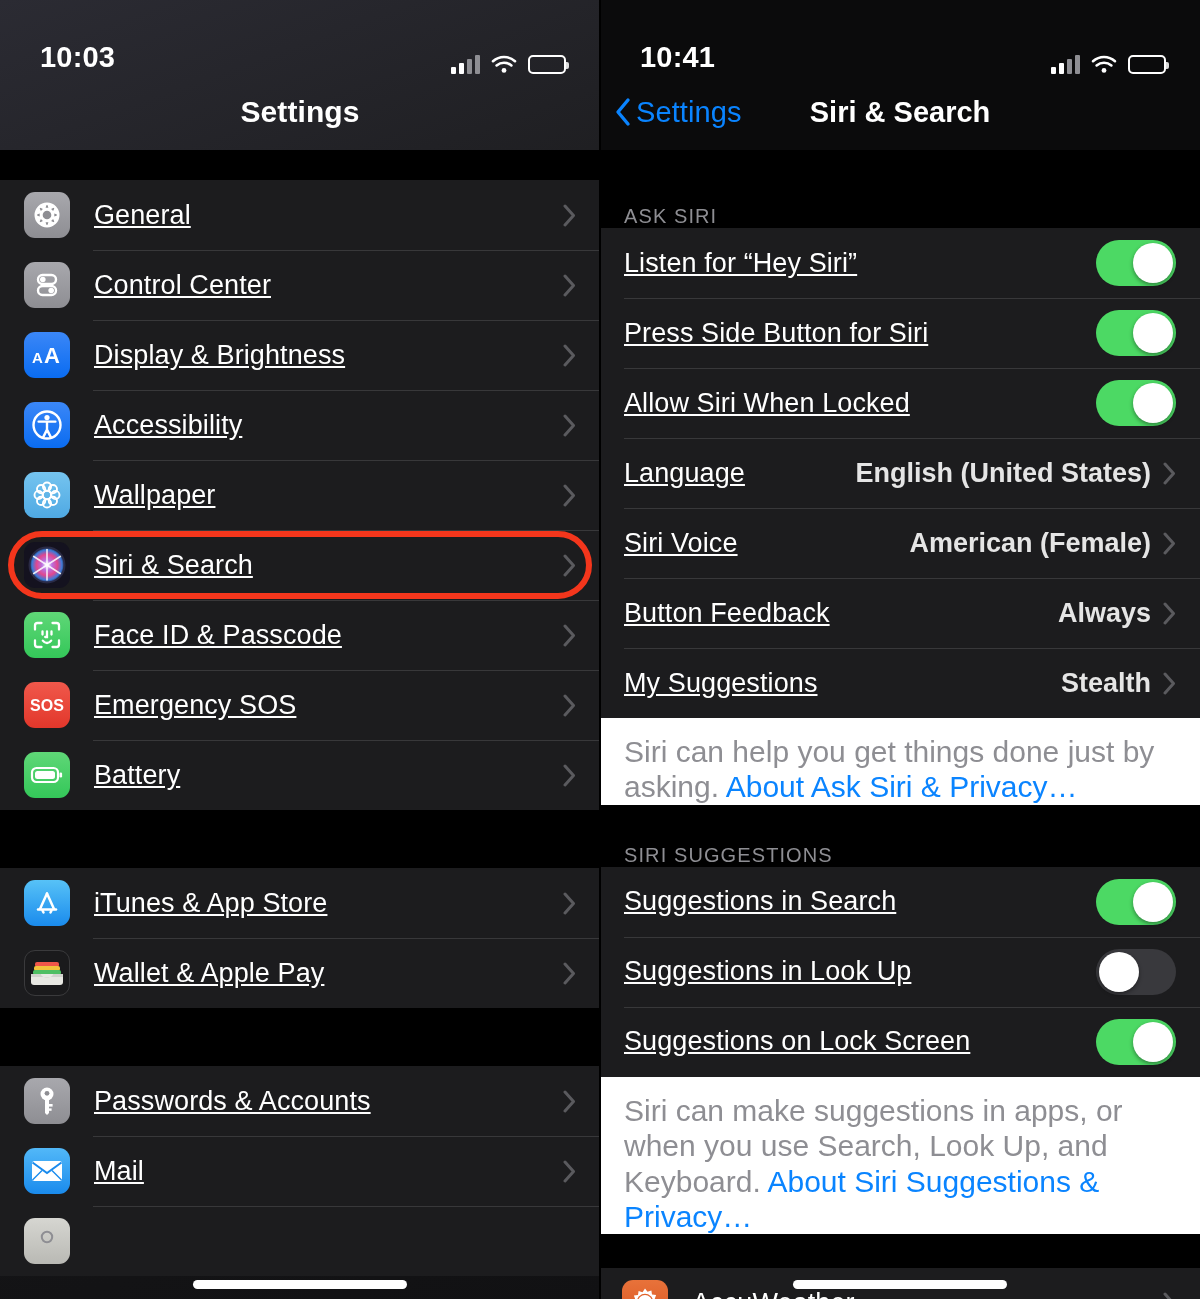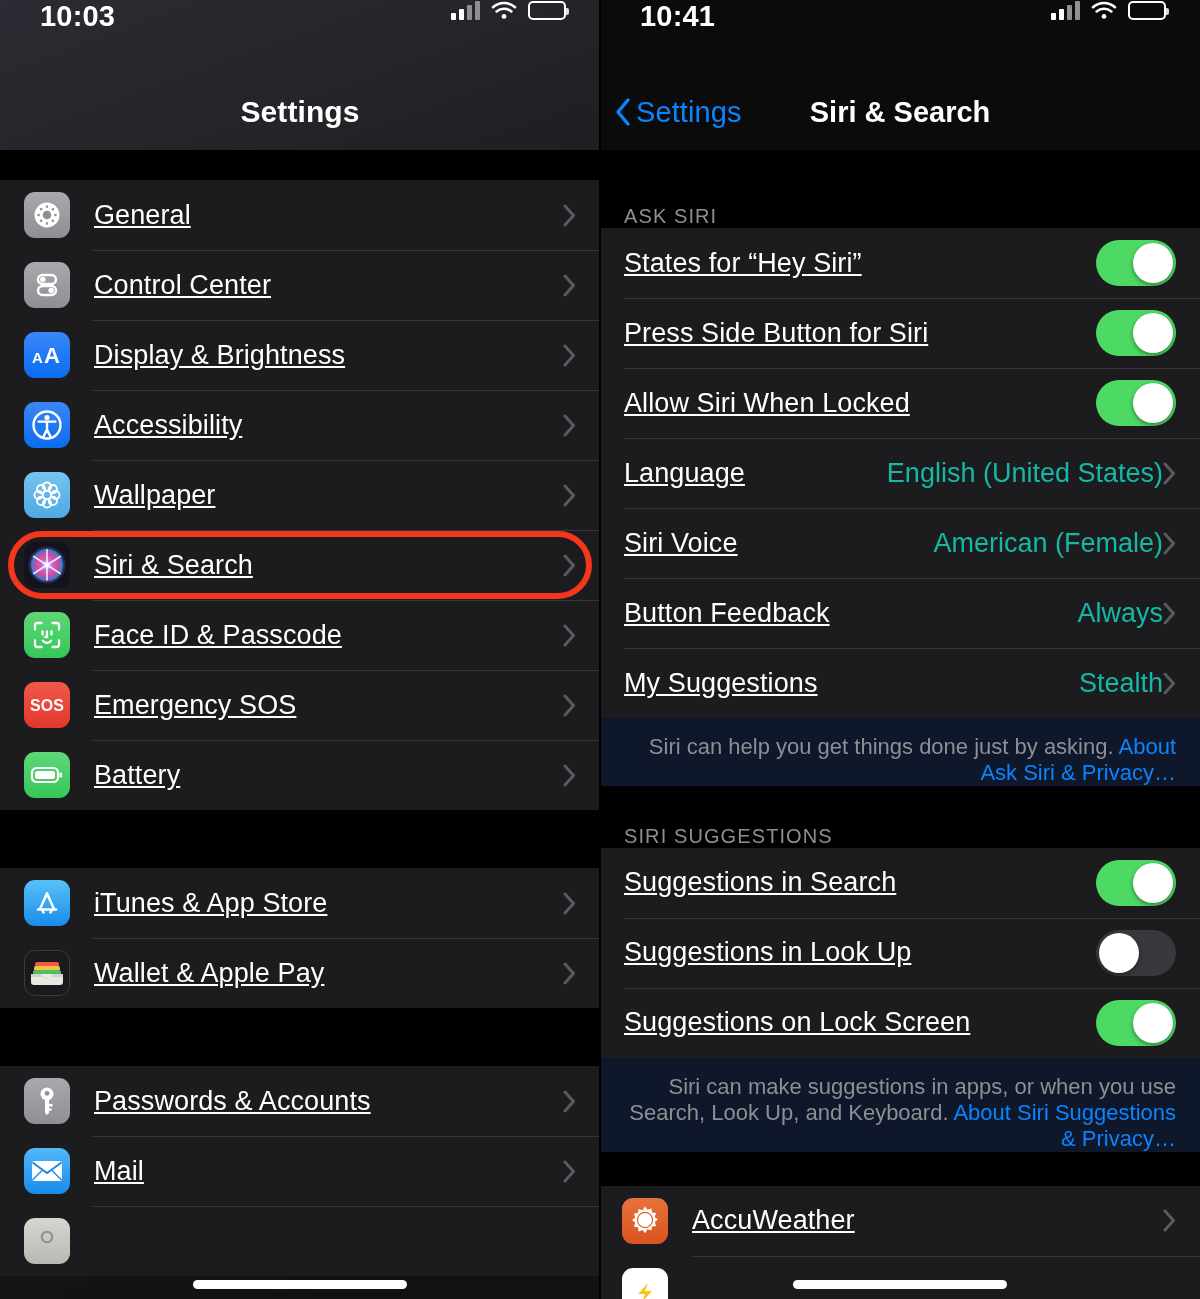--- a/index.html
+++ b/index.html
@@ -9,21 +9,21 @@
     font-family: "Liberation Sans", "DejaVu Sans", sans-serif;
     overflow: hidden;
   }
   .screens { display: flex; width: 1200px; height: 1299px; }
   .phone { width: 600px; height: 1299px; position: relative; overflow: hidden; background: #000; }
   .phone.left  { background: linear-gradient(160deg,#2b2b33 0%, #1c1c1e 30%, #111113 100%); }
   .phone.right { background: #0b0b0c; }
 
   
   .statusbar {
-    height: 74px; display: flex; align-items: flex-start;
+    height: 74px; display: flex; align-items: flex-end;
     justify-content: space-between; padding: 0 34px 0 40px;
     color: #fff; position: relative; z-index: 4;
   }
   .clock { font-size: 29px; font-weight: 600; letter-spacing: .2px; }
   .sb-icons { display: flex; align-items: center; gap: 11px; }
   .sig { display: flex; align-items: flex-end; gap: 3px; height: 20px; }
   .sig i { width: 5px; background: #fff; border-radius: 1px; display: block; }
   .sig i:nth-child(1){ height: 7px; }
   .sig i:nth-child(2){ height: 11px; }
   .sig i:nth-child(3){ height: 15px; background:#8e8e93; }
@@ -66,32 +66,31 @@
   }
   .row.noicon + .row.noicon::before { left: 24px; }
   .row.noicon { padding-left: 24px; }
 
   .appicon {
     width: 46px; height: 46px; border-radius: 11px; flex: none;
     margin-right: 24px; position: relative; overflow: hidden;
     display: flex; align-items: center; justify-content: center;
   }
   .row-label { color: #fff; font-size: 27px; flex: 1; letter-spacing: .1px; white-space: nowrap; text-decoration: underline; }
-  .row-value { color: #14b8a6; font-size: 27px; white-space: nowrap; }
+  .row-value { color: #e5e5e5; font-size: 27px; margin-right: 12px; white-space: nowrap; font-weight: bold; }
   .chev { width: 13px; height: 23px; flex: none; margin-right: 6px; }
 
   
   .sec-header {
     color: #8e8e93; font-size: 20px; letter-spacing: 1.1px;
     padding: 0 24px; display: flex; align-items: flex-end; background: #000;
   }
   .sec-footer {
-    color: #8e8e93; font-size: 22px; line-height: 1.18; padding: 16px 24px 0 24px;
-    background: #0f172a;
-    text-align: right;
+    color: #8e8e93; font-size: 30px; line-height: 1.18; padding: 16px 24px 0 24px;
+    background: #ffffff;
   }
   .sec-footer a { color: #0a84ff; text-decoration: none; }
 
   
   .toggle { width: 80px; height: 46px; border-radius: 23px; position: relative; flex: none; margin-right: 6px; }
   .toggle.on  { background: #4cd964; }
   .toggle.off { background: #39393d; }
   .knob { position: absolute; top: 3px; width: 40px; height: 40px; border-radius: 50%;
           background: #fff; box-shadow: 0 2px 4px rgba(0,0,0,.4); }
   .toggle.on .knob  { right: 3px; }
@@ -426,21 +425,21 @@
       </div>
       <div class="nav-title">Siri &amp; Search</div>
     </div>
 
     <div class="scroll">
       <div class="gap" style="height:32px"></div>
       <div class="sec-header" style="height:46px">ASK SIRI</div>
 
       <div class="group">
         <div class="row noicon">
-          <span class="row-label">States for “Hey Siri”</span>
+          <span class="row-label">Listen for “Hey Siri”</span>
           <span class="toggle on">
               <span class="knob"></span>
             </span>
         </div>
         <div class="row noicon">
           <span class="row-label">Press Side Button for Siri</span>
           <span class="toggle on">
               <span class="knob"></span>
             </span>
         </div>

